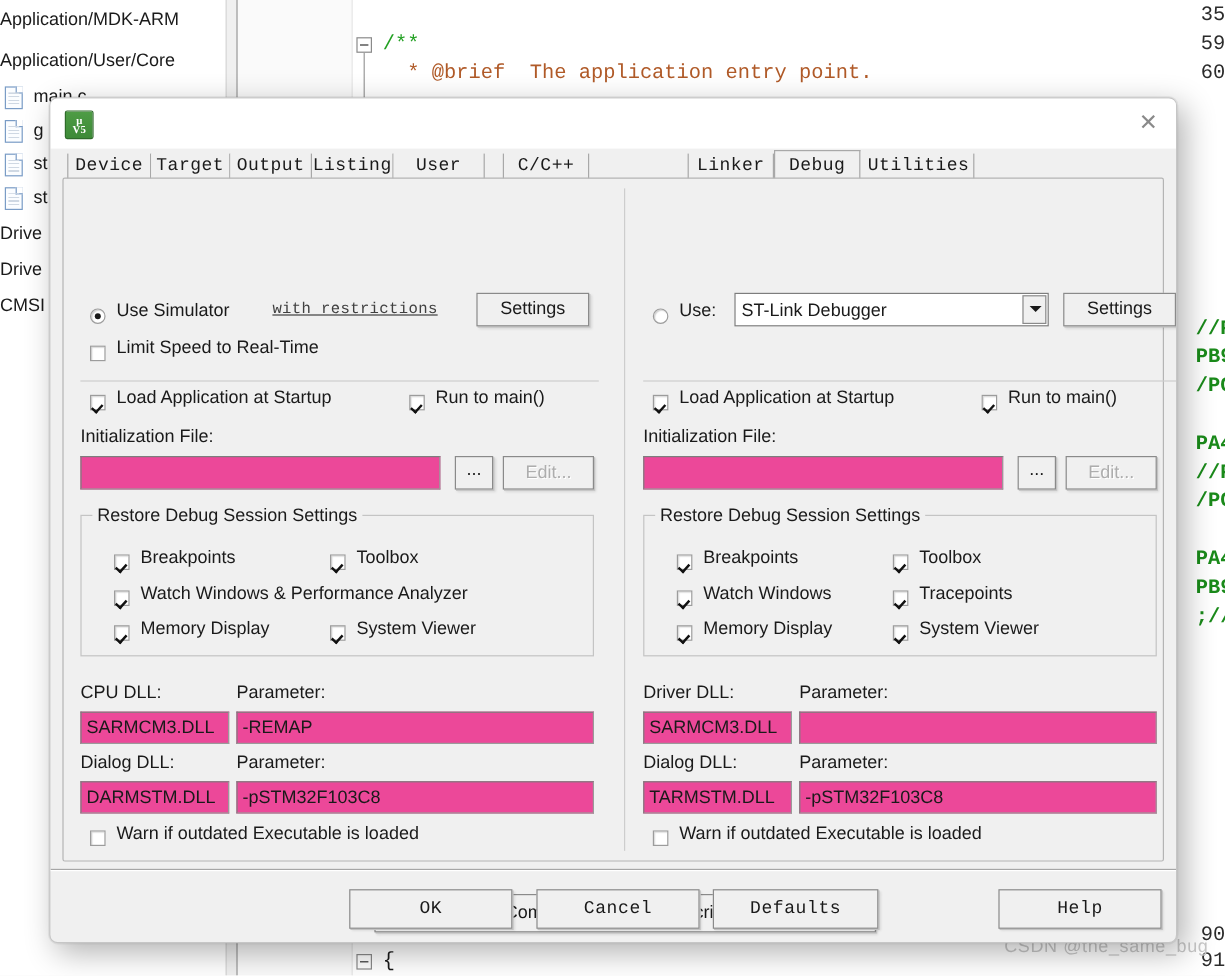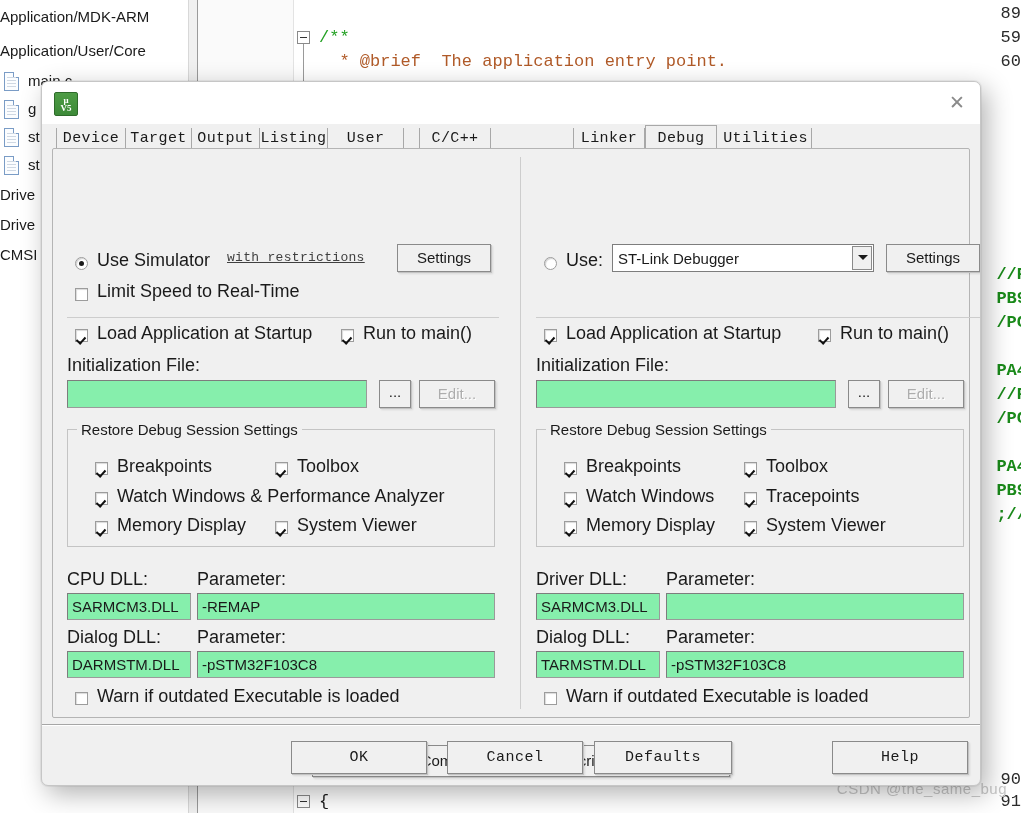--- a/index.html
+++ b/index.html
@@ -150,21 +150,21 @@
   }
   #mid-div{
     position:absolute;left:467px;top:8px;width:1px;height:552px;background:#cdcdcd;
   }
 
   .col{position:absolute;top:0;width:450px;height:568px;}
   #colL{left:8px;}
   #colR{left:477px;}
 
   .txt{
-    position:absolute;font-size:18px;color:#1a1a1a;white-space:nowrap;
+    position:absolute;font-size:15px;color:#1a1a1a;white-space:nowrap;
     font-family:"Liberation Sans", sans-serif;
   }
   .hsep{position:absolute;height:1px;background:#cdcdcd;}
 
   
   .radio{
     position:absolute;width:13px;height:13px;border-radius:50%;
     background:#fff;border:1px solid #9c9c9c;box-sizing:border-box;
     box-shadow:inset 1px 1px 1px rgba(0,0,0,.18);
   }
@@ -191,21 +191,21 @@
     box-shadow:1px 1px 0 #c2c2c2, 2px 2px 2px rgba(0,0,0,.10);
     font-size:15px;color:#1a1a1a;text-align:center;
     box-sizing:border-box;white-space:nowrap;cursor:default;
     font-family:"Liberation Sans", sans-serif;
   }
   .btn.mono{font-family:"Liberation Mono", monospace;letter-spacing:.5px;}
   .btn.dis{color:#adadad;text-shadow:1px 1px 0 #fff;}
 
   
   .field{
-    position:absolute;background:#86efac;
+    position:absolute;background:#ec4899;
     border:1px solid #9a9a9a;
     border-top-color:#7d7d7d;border-left-color:#7d7d7d;
     box-sizing:border-box;overflow:hidden;
   }
   .field .v{
     position:absolute;left:4px;top:0;right:2px;
     font-size:15px;color:#1a1a1a;white-space:nowrap;
     font-family:"Liberation Sans", sans-serif;
   }
 
@@ -251,21 +251,21 @@
 </style>
 </head>
 <body>
 
 <div id="ide">
 
   <div id="editor">
     <div id="gutter"></div>
     <div id="fold-strip"></div>
 
-    <div class="ln" style="top:2px;">89</div>
+    <div class="ln" style="top:2px;">35</div>
     <div class="ln" style="top:26px;">59</div>
     <div class="ln" style="top:50px;text-align:right;">60</div>
     <div class="ln" style="top:768px;">90</div>
     <div class="ln" style="top:790px;">91</div>
 
     <div class="fold" style="top:31px;"></div>
     <div class="fold-line" style="top:44px;height:42px;"></div>
     <div class="fold" style="top:795px;"></div>
 
     <div class="code c-comment" style="left:122px;top:26px;">/**</div>

